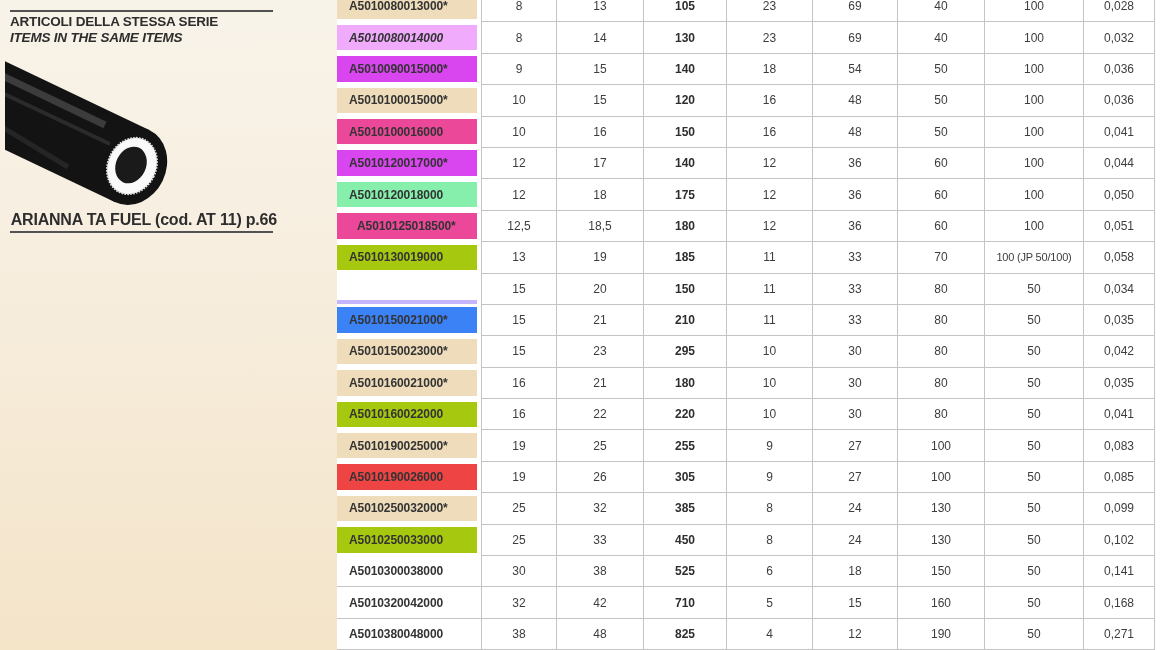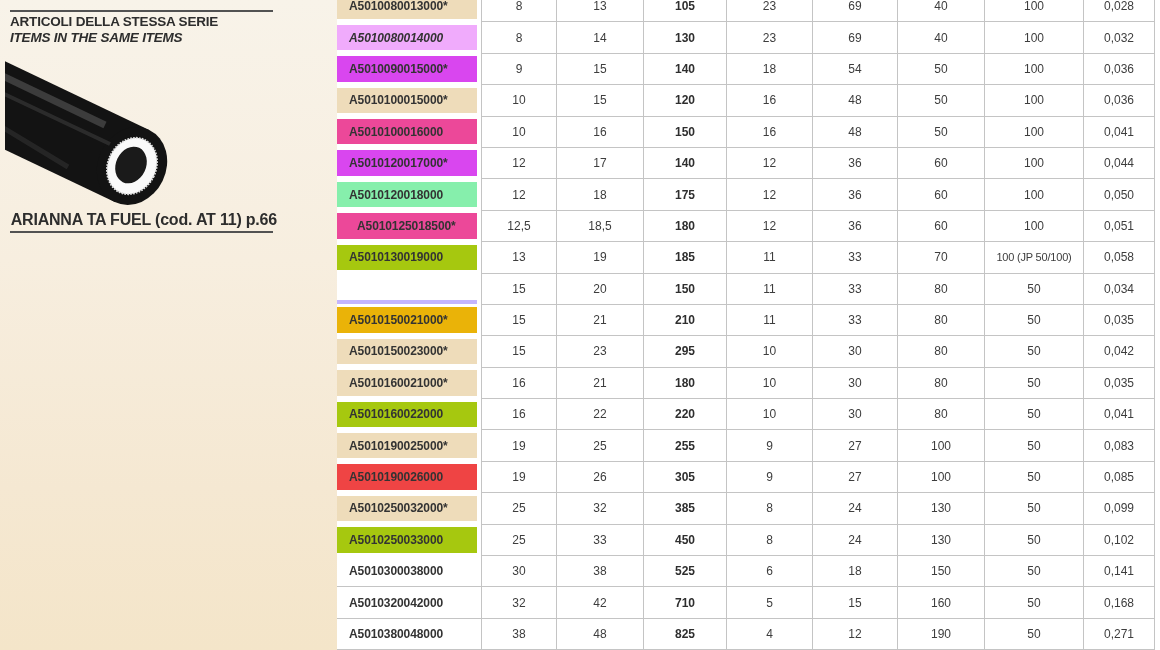--- a/index.html
+++ b/index.html
@@ -188,21 +188,21 @@
       </div>
       <div class="cell num first-num">15</div>
       <div class="cell num">20</div>
       <div class="cell num bold">150</div>
       <div class="cell num">11</div>
       <div class="cell num">33</div>
       <div class="cell num">80</div>
       <div class="cell num">50</div>
       <div class="cell num">0,034</div>
       <div class="cell code colored">
-        <div class="code-block" style="background: #eab308;">A5010150021000*</div>
+        <div class="code-block" style="background: #3b82f6;">A5010150021000*</div>
       </div>
       <div class="cell num first-num">15</div>
       <div class="cell num">21</div>
       <div class="cell num bold">210</div>
       <div class="cell num">11</div>
       <div class="cell num">33</div>
       <div class="cell num">80</div>
       <div class="cell num">50</div>
       <div class="cell num">0,035</div>
       <div class="cell code colored">

